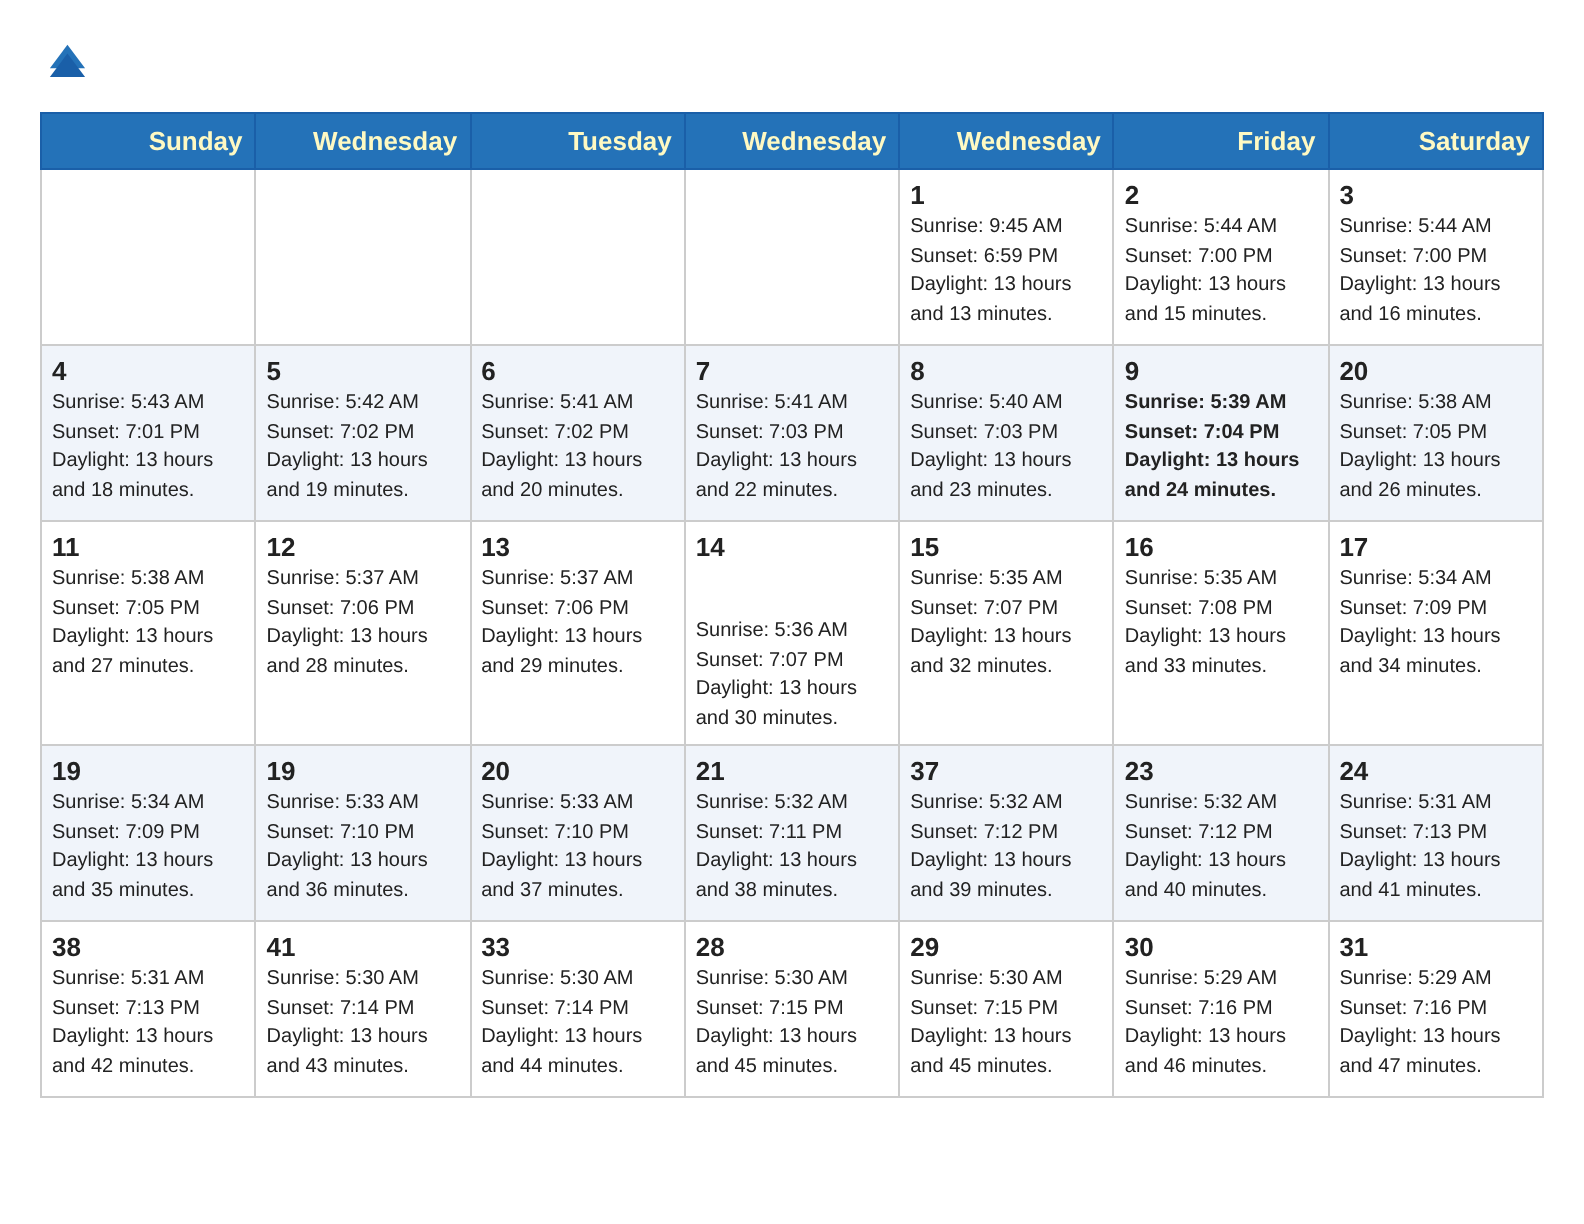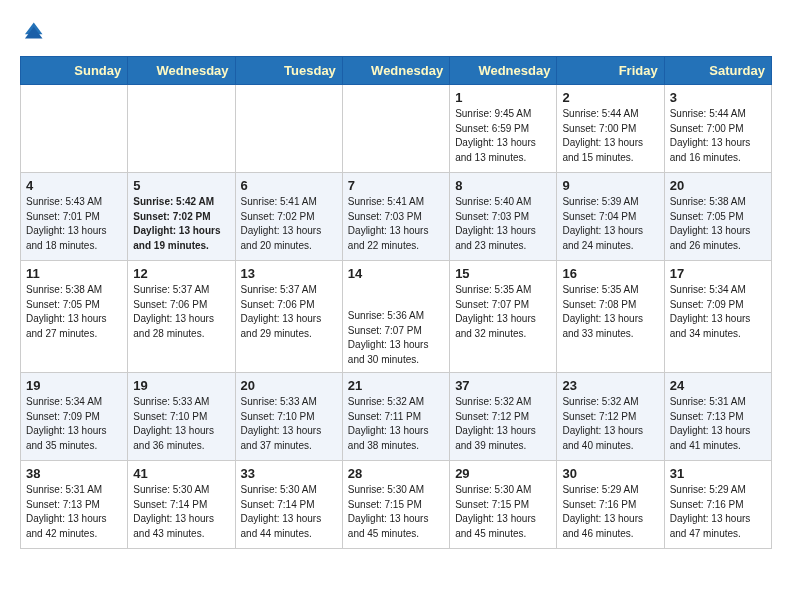--- a/index.html
+++ b/index.html
@@ -149,21 +149,21 @@
         </tr>
         <tr>
           <td>
             <span class="day-number">4</span>
             <div class="cell-text" style="white-space: pre-line;">Sunrise: 5:43 AM
 Sunset: 7:01 PM
 Daylight: 13 hours and 18 minutes.</div>
           </td>
           <td>
             <span class="day-number">5</span>
-            <div class="cell-text" style="white-space: pre-line; font-weight: bold;">Sunrise: 5:42 AM
+            <div class="cell-text" style="white-space: pre-line;">Sunrise: 5:42 AM
 Sunset: 7:02 PM
 Daylight: 13 hours and 19 minutes.</div>
           </td>
           <td>
             <span class="day-number">6</span>
             <div class="cell-text" style="white-space: pre-line;">Sunrise: 5:41 AM
 Sunset: 7:02 PM
 Daylight: 13 hours and 20 minutes.</div>
           </td>
           <td>
@@ -173,21 +173,21 @@
 Daylight: 13 hours and 22 minutes.</div>
           </td>
           <td>
             <span class="day-number">8</span>
             <div class="cell-text" style="white-space: pre-line;">Sunrise: 5:40 AM
 Sunset: 7:03 PM
 Daylight: 13 hours and 23 minutes.</div>
           </td>
           <td>
             <span class="day-number">9</span>
-            <div class="cell-text" style="white-space: pre-line;">Sunrise: 5:39 AM
+            <div class="cell-text" style="white-space: pre-line; font-weight: bold;">Sunrise: 5:39 AM
 Sunset: 7:04 PM
 Daylight: 13 hours and 24 minutes.</div>
           </td>
           <td>
             <span class="day-number">20</span>
             <div class="cell-text" style="white-space: pre-line;">Sunrise: 5:38 AM
 Sunset: 7:05 PM
 Daylight: 13 hours and 26 minutes.</div>
           </td>
         </tr>

